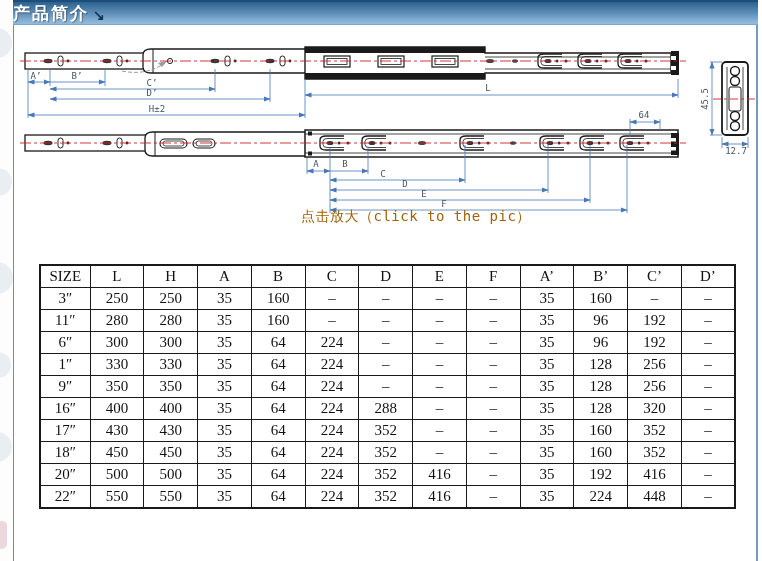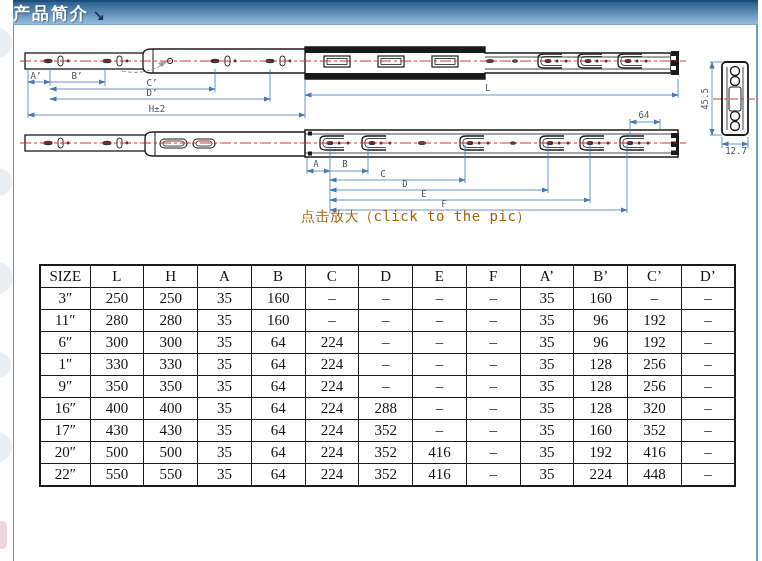--- a/index.html
+++ b/index.html
@@ -344,20 +344,35 @@
           <td>224</td>
           <td>352</td>
           <td>–</td>
           <td>–</td>
           <td>35</td>
           <td>160</td>
           <td>352</td>
           <td>–</td>
         </tr>
         <tr>
+          <td>18″</td>
+          <td>450</td>
+          <td>450</td>
+          <td>35</td>
+          <td>64</td>
+          <td>224</td>
+          <td>352</td>
+          <td>–</td>
+          <td>–</td>
+          <td>35</td>
+          <td>160</td>
+          <td>352</td>
+          <td>–</td>
+        </tr>
+        <tr>
           <td>20″</td>
           <td>500</td>
           <td>500</td>
           <td>35</td>
           <td>64</td>
           <td>224</td>
           <td>352</td>
           <td>416</td>
           <td>–</td>
           <td>35</td>

